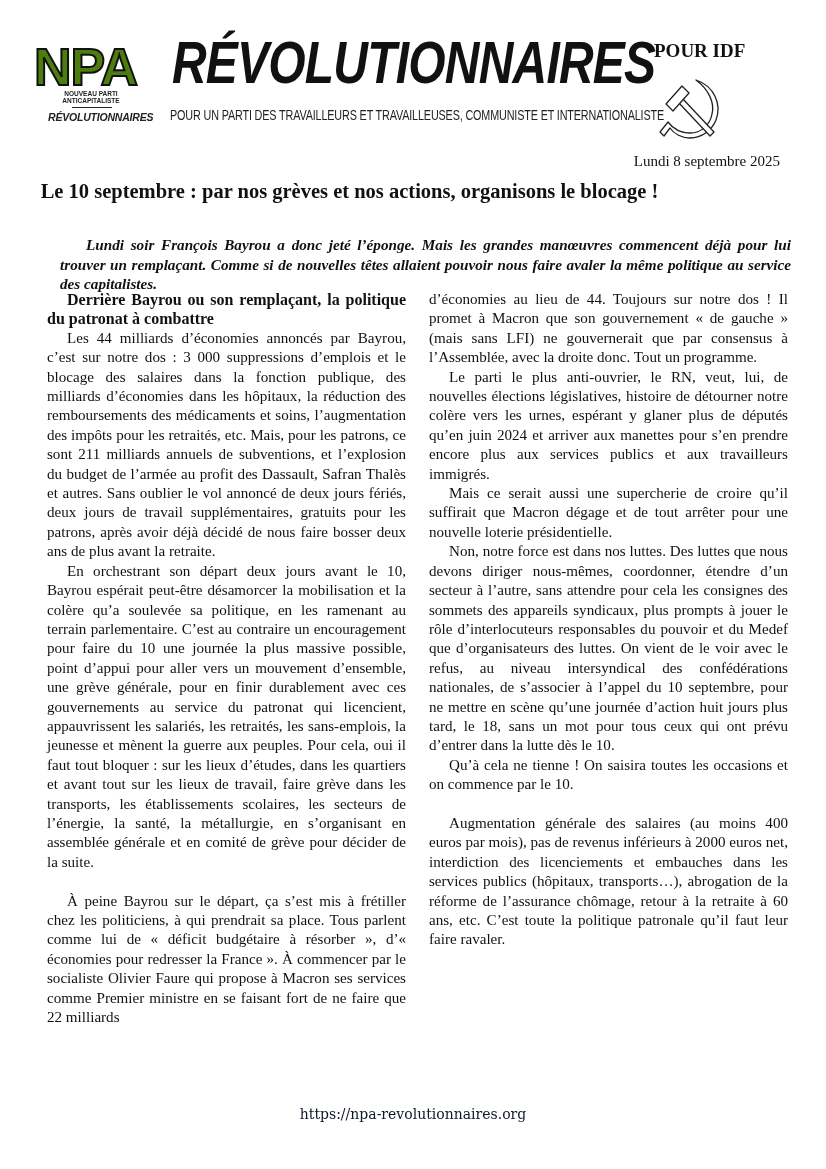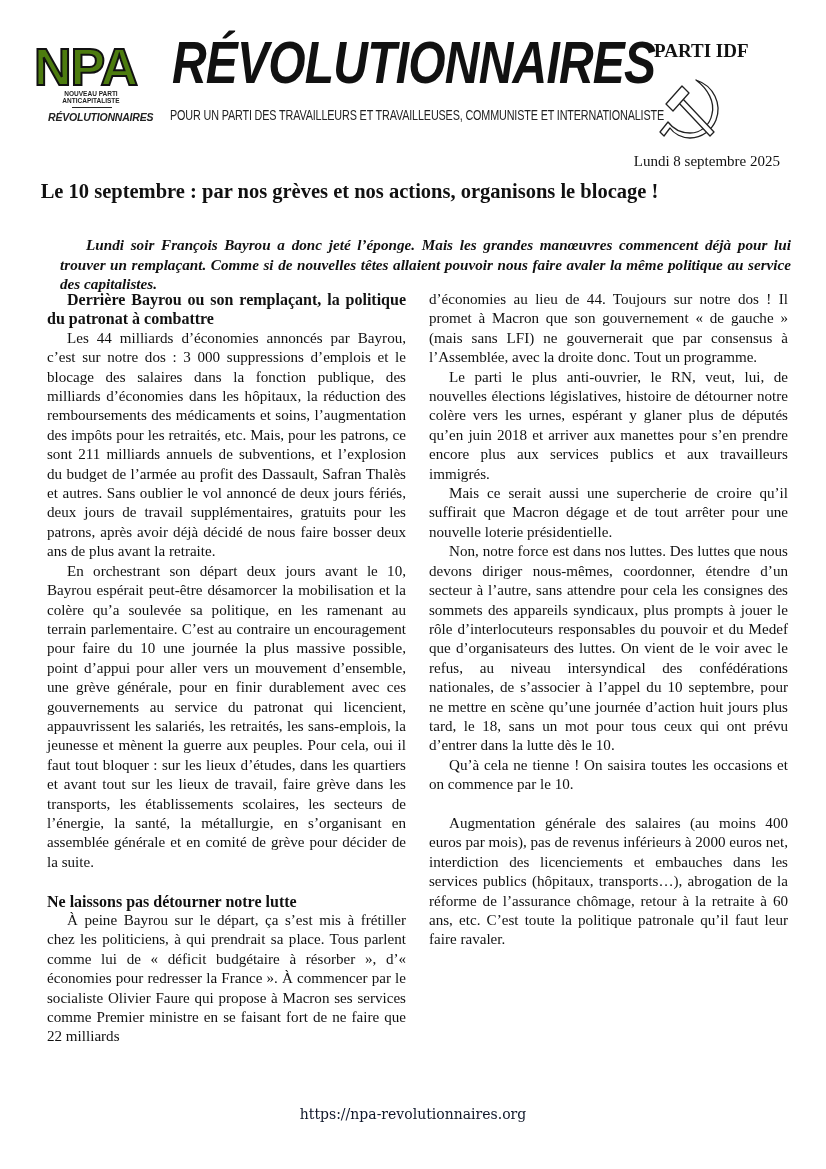--- a/index.html
+++ b/index.html
@@ -52,21 +52,21 @@
   <div class="npa-big">NPA</div>
   <div class="npa-sub">NOUVEAU PARTI</div>
   <div class="npa-sub">ANTICAPITALISTE</div>
   <div class="npa-sub-line"></div>
   <div class="npa-rev">RÉVOLUTIONNAIRES</div>
 </div>
 
 <div class="masthead">RÉVOLUTIONNAIRES</div>
 <div class="tagline">POUR UN PARTI DES TRAVAILLEURS ET TRAVAILLEUSES, COMMUNISTE ET INTERNATIONALISTE</div>
 
-<div class="edition serif">PARTI IDF</div>
+<div class="edition serif">POUR IDF</div>
 <svg class="emblem" viewBox="0 0 72 72">
   <g fill="#fff" stroke="#222" stroke-width="1.3" stroke-linejoin="round">
 
     <path d="M40 4 C58 10 66 28 60 44 C56 54 46 62 34 62 C26 62 18 58 14 52 L8 60 L4 56 L12 46 C18 54 26 57 34 57 C45 57 54 49 56 38 C59 26 52 13 40 4 Z"></path>
 
     <path d="M22 26 L26 22 L58 56 L54 60 Z"></path>
 
     <path d="M10 28 L26 10 L33 17 L17 35 Z"></path>
   </g>
 </svg>
@@ -74,27 +74,26 @@
 
 <div class="headline serif">Le 10 septembre : par nos grèves et nos actions, organisons le blocage !</div>
 
 <p class="chapo serif">Lundi soir François Bayrou a donc jeté l’éponge. Mais les grandes manœuvres commencent déjà pour lui trouver un remplaçant. Comme si de nouvelles têtes allaient pouvoir nous faire avaler la même politique au service des capitalistes.</p>
 
 <div class="col col-left serif">
   <h2 class="indent">Derrière Bayrou ou son remplaçant, la politique du patronat à combattre</h2>
   <p>Les 44 milliards d’économies annoncés par Bayrou, c’est sur notre dos : 3 000 suppressions d’emplois et  le blocage des salaires dans la fonction publique, des milliards d’économies dans les hôpitaux, la réduction des remboursements des médicaments et soins, l’augmentation des impôts pour les retraités, etc. Mais, pour les patrons, ce sont 211 milliards annuels de subventions, et l’explosion du budget de l’armée au profit des Dassault, Safran Thalès et autres. Sans oublier le vol annoncé de deux jours fériés, deux jours de travail supplémentaires, gratuits pour les patrons, après avoir déjà décidé de nous faire bosser deux ans de plus avant la retraite.</p>
   <p>En orchestrant son départ deux jours avant le 10, Bayrou espérait peut-être désamorcer la mobilisation et la colère qu’a soulevée sa politique, en les ramenant au terrain parlementaire. C’est au contraire un encouragement pour faire du 10 une journée la plus massive possible, point d’appui pour aller vers un mouvement d’ensemble, une grève générale, pour en finir durablement avec ces gouvernements au service du patronat qui licencient, appauvrissent les salariés, les retraités, les sans-emplois, la jeunesse et mènent la guerre aux peuples. Pour cela, oui il faut tout bloquer : sur les lieux d’études, dans les quartiers et avant tout sur les lieux de travail, faire grève dans les transports, les établissements scolaires, les secteurs de l’énergie, la santé, la métallurgie, en s’organisant en assemblée générale et en comité de grève pour décider de la suite.</p>
   <div class="gap"></div>
-  <h2>Ne laissons pas détourner notre lutte</h2>
   <p>À peine Bayrou sur le départ, ça s’est mis à frétiller chez les politiciens, à qui prendrait sa place. Tous parlent comme lui de « déficit budgétaire à résorber », d’« économies pour redresser la France ». À commencer par le socialiste Olivier Faure qui propose à Macron ses services comme Premier ministre en se faisant fort de ne faire que 22 milliards</p>
 </div>
 
 <div class="col col-right serif">
   <p style="text-indent:0">d’économies au lieu de 44. Toujours sur notre dos ! Il promet à Macron que son gouvernement « de gauche » (mais sans LFI) ne gouvernerait que par consensus à l’Assemblée, avec la droite donc. Tout un programme.</p>
-  <p>Le parti le plus anti-ouvrier, le RN, veut, lui, de nouvelles élections législatives, histoire de détourner notre colère vers les urnes, espérant y glaner plus de députés qu’en juin 2018 et arriver aux manettes pour s’en prendre encore plus aux services publics et aux travailleurs immigrés.</p>
+  <p>Le parti le plus anti-ouvrier, le RN, veut, lui, de nouvelles élections législatives, histoire de détourner notre colère vers les urnes, espérant y glaner plus de députés qu’en juin 2024 et arriver aux manettes pour s’en prendre encore plus aux services publics et aux travailleurs immigrés.</p>
   <p>Mais ce serait aussi une supercherie de croire qu’il suffirait que Macron dégage et de tout arrêter pour une nouvelle loterie présidentielle.</p>
   <p>Non, notre force est dans nos luttes. Des luttes que nous devons diriger nous-mêmes, coordonner, étendre d’un secteur à l’autre, sans attendre pour cela les consignes des sommets des appareils syndicaux, plus prompts à jouer le rôle d’interlocuteurs responsables du pouvoir et du Medef que d’organisateurs des luttes. On vient de le voir avec le refus, au niveau intersyndical des confédérations nationales, de s’associer à l’appel du 10 septembre, pour ne mettre en scène qu’une journée d’action huit jours plus tard, le 18, sans un mot pour tous ceux qui ont prévu d’entrer dans la lutte dès le 10.</p>
   <p>Qu’à cela ne tienne ! On saisira toutes les occasions et on commence par le 10.</p>
   <div class="gap"></div>
   <p>Augmentation générale des salaires (au moins 400 euros par mois), pas de revenus inférieurs à 2000 euros net, interdiction des licenciements et embauches dans les services publics (hôpitaux, transports…), abrogation de la réforme de l’assurance chômage, retour à la retraite à 60 ans, etc. C’est toute la politique patronale qu’il faut leur faire ravaler.</p>
 </div>
 
 <div class="footer">https://npa-revolutionnaires.org</div>
 
 </body></html>

